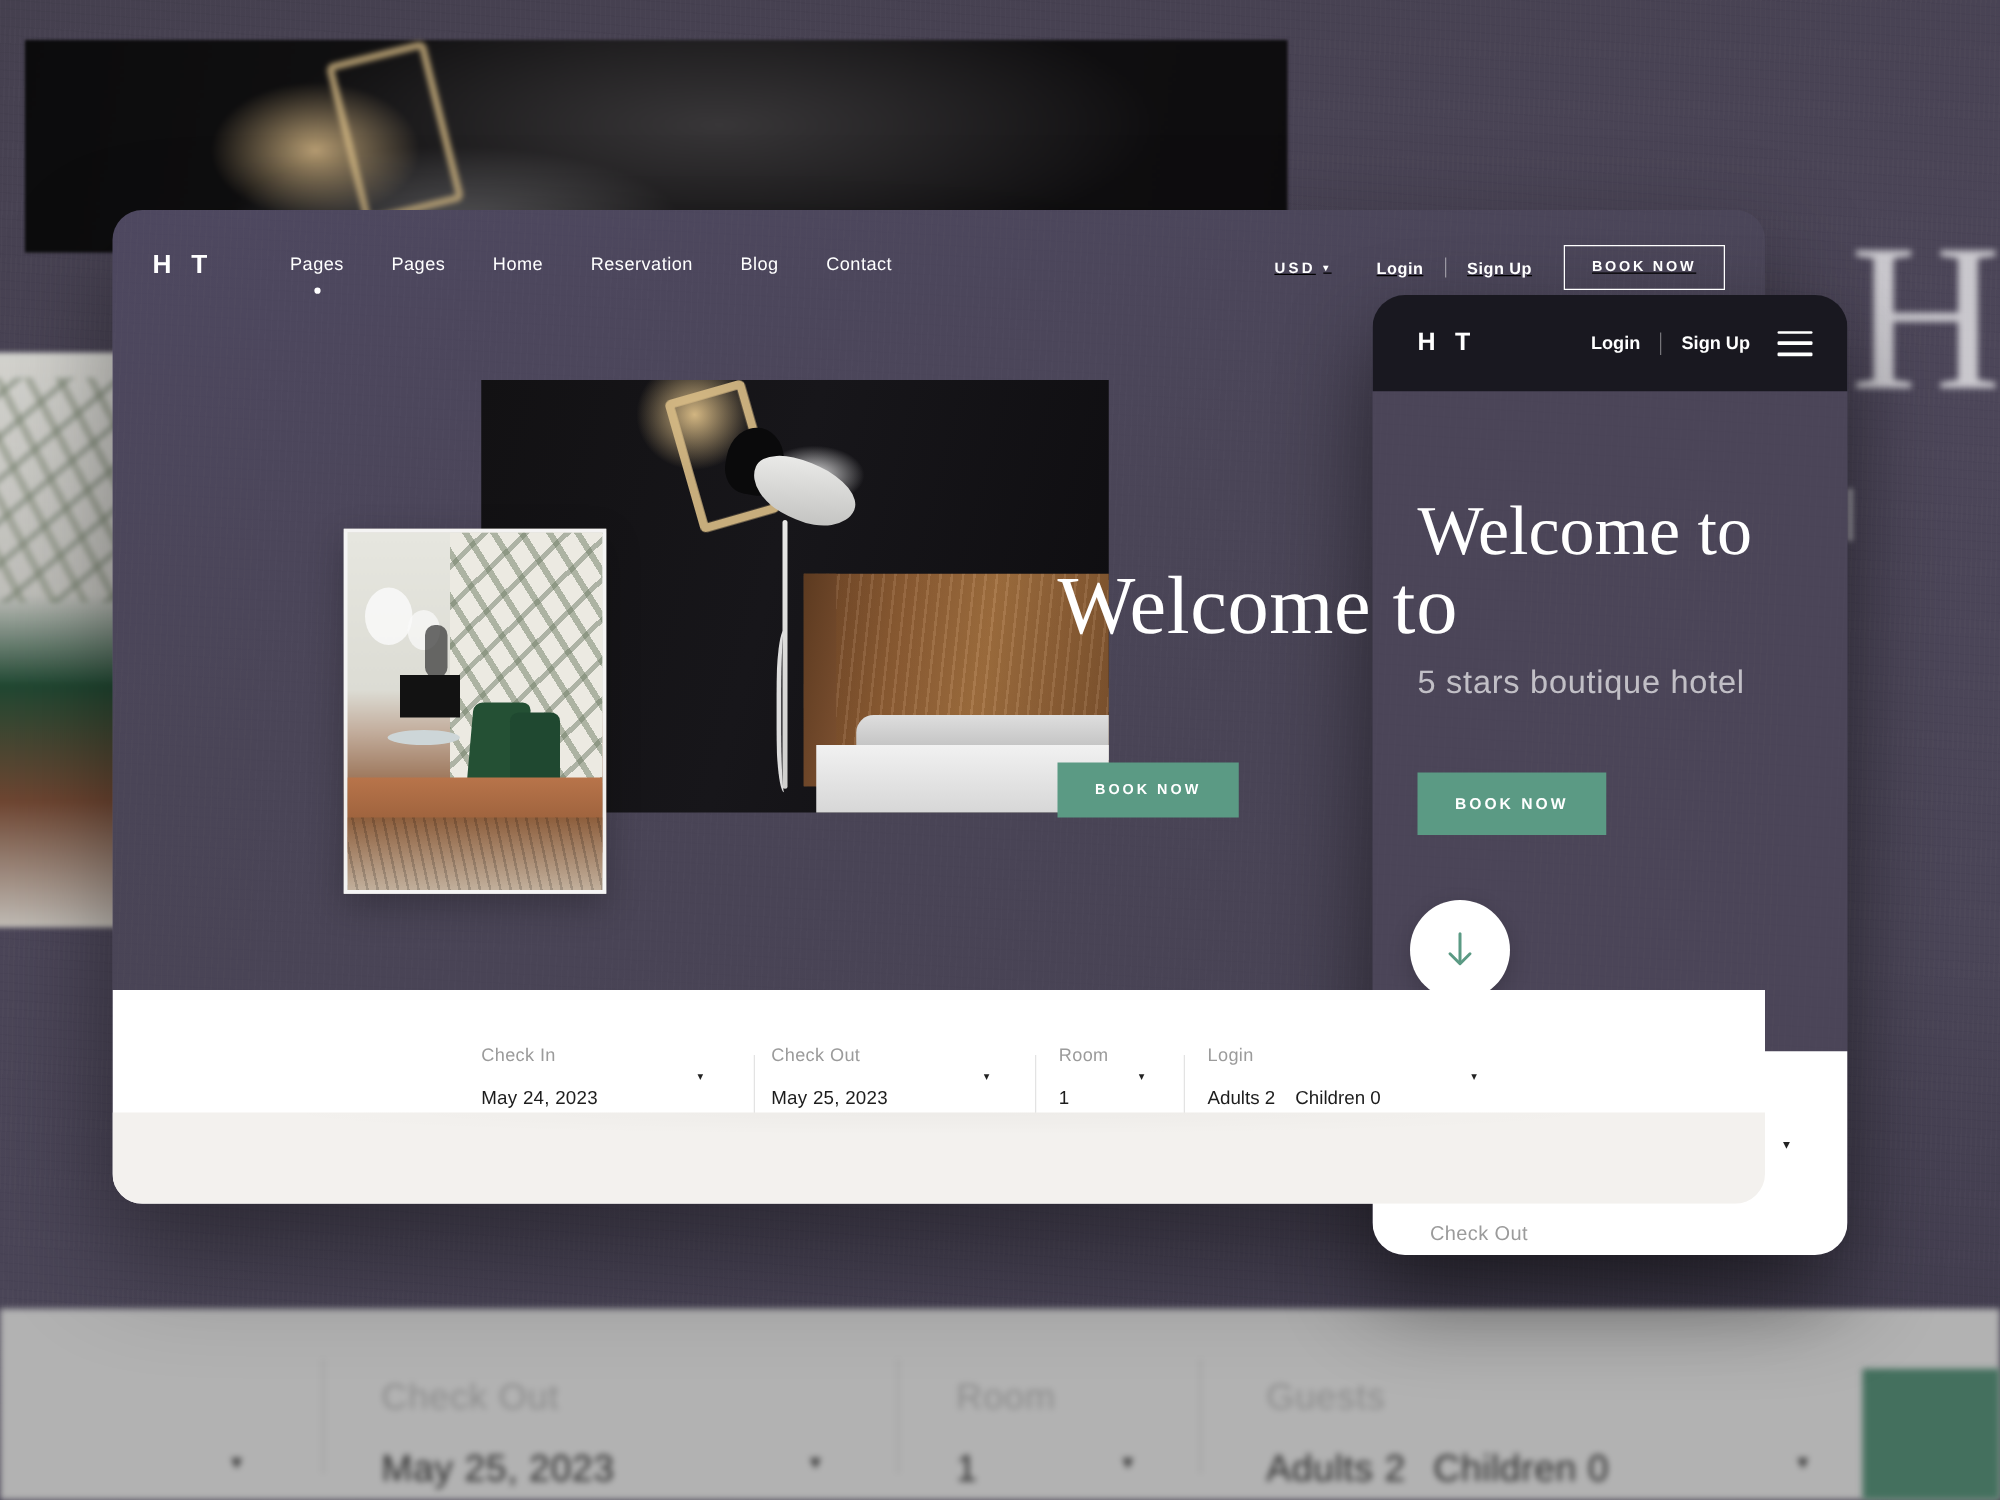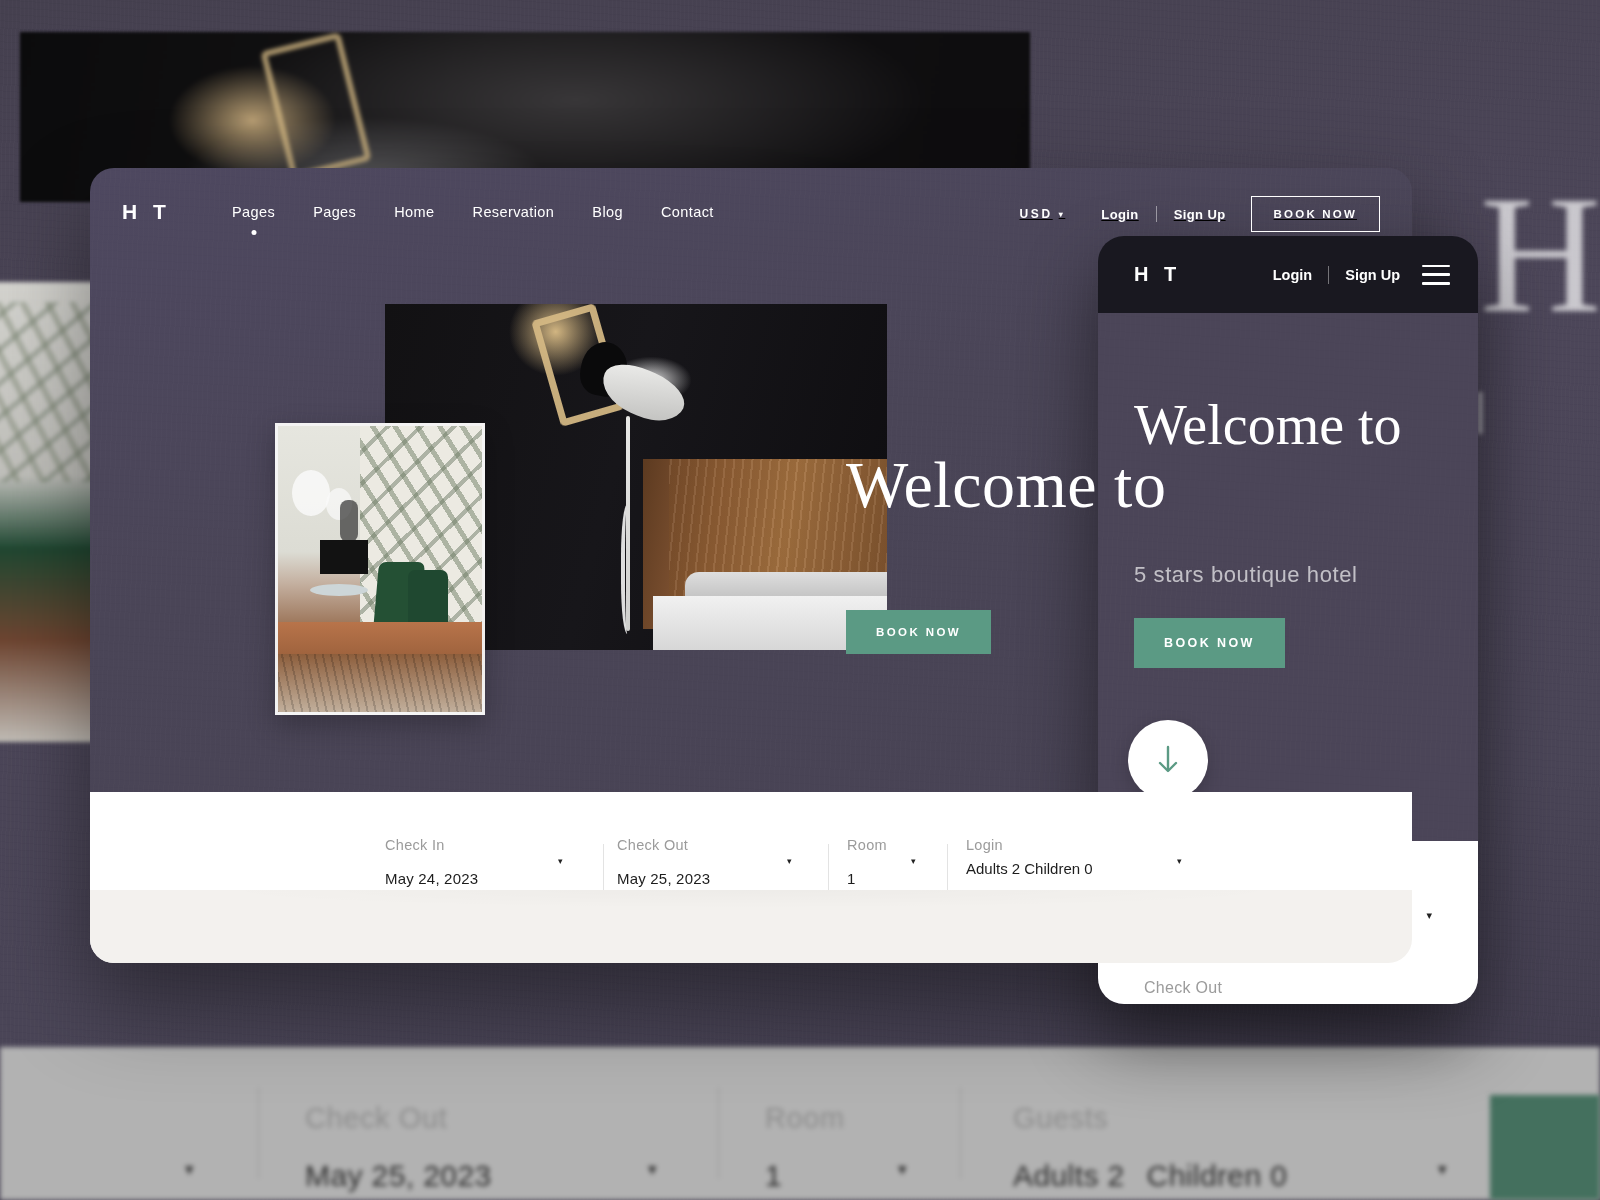--- a/index.html
+++ b/index.html
@@ -289,21 +289,21 @@
   }
   #d-booking .soft:before{
     content:""; position:absolute; left:0; top:0; width:100%; height:26px;
     background:radial-gradient(ellipse 60% 100% at 50% 0%, rgba(0,0,0,.025), rgba(0,0,0,0) 70%);
   }
   .bk-field{ position:absolute; top:45px; }
   .bk-label{ font-size:14.5px; color:#9b9b9b; letter-spacing:.3px; }
   .bk-value{ font-size:15px; color:#1d1d1d; margin-top:17px; letter-spacing:.2px; }
   .bk-caret{ position:absolute; color:#222; font-size:9px; top:64px; }
   .bk-div{ position:absolute; top:52px; width:1px; height:48px; background:#e3e3e3; }
-  .bk-guest-row{ display:flex; gap:4px; margin-top:7px; }
+  .bk-guest-row{ display:flex; gap:16px; margin-top:17px; }
   .bk-guest-row span{ font-size:15px; color:#1d1d1d; }
 
   
   #phone{
     position:absolute; left:1098px; top:236px; width:380px; height:768px;
     border-radius:26px;
     background:#4b4558;
     box-shadow:0 34px 74px rgba(0,0,0,.48);
     overflow:hidden;
   }
@@ -329,22 +329,22 @@
     flex-direction:column; justify-content:space-between; cursor:pointer;
   }
   #m-burger i{ display:block; height:2.6px; background:#fff; border-radius:1px; }
 
   #m-title{
     position:absolute; left:36px; top:156px;
     font-family:"Liberation Serif", serif;
     font-size:56px; color:#fff; line-height:1.18; z-index:4;
   }
   #m-sub{
-    position:absolute; left:36px; top:326px;
-    font-size:22px; color:rgba(255,255,255,.66); font-weight:300;
+    position:absolute; left:36px; top:294px;
+    font-size:26px; color:rgba(255,255,255,.66); font-weight:300;
     letter-spacing:.6px; z-index:4;
   }
   #m-book{
     position:absolute; left:36px; top:382px;
     background:#5b9a84; border:none; color:#fff;
     font-size:12.5px; font-weight:700; letter-spacing:2.4px;
     padding:18px 30px; cursor:pointer; z-index:4;
     font-family:"Liberation Sans", sans-serif;
   }
   #m-scroll{

